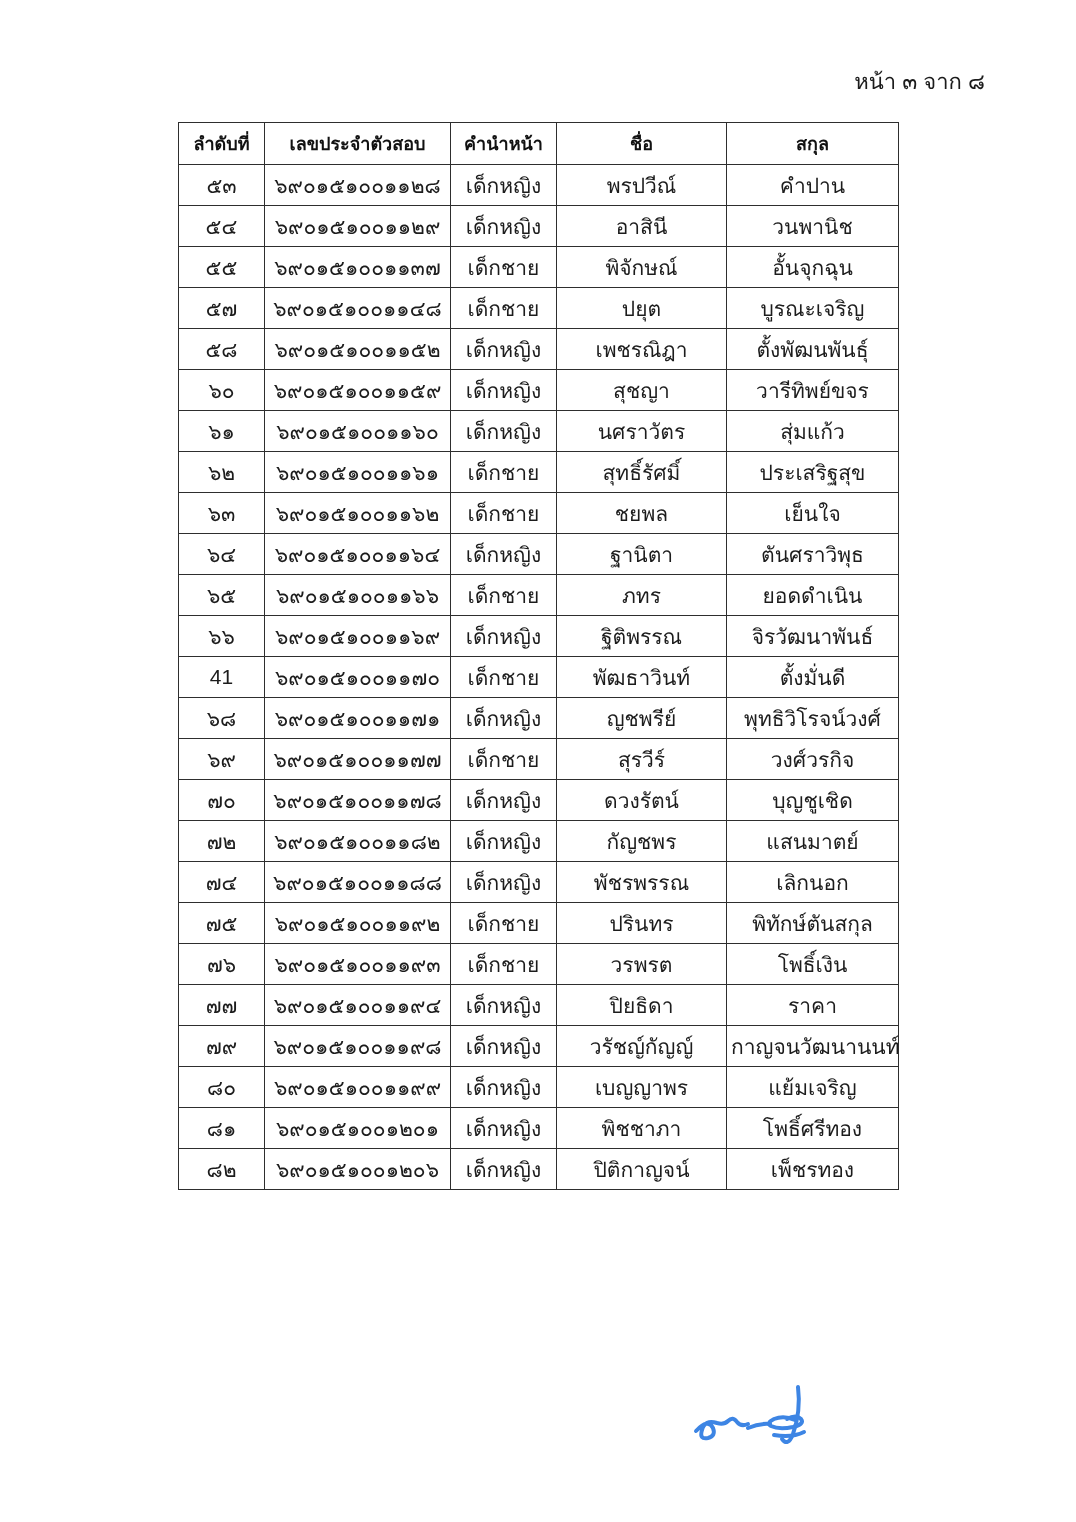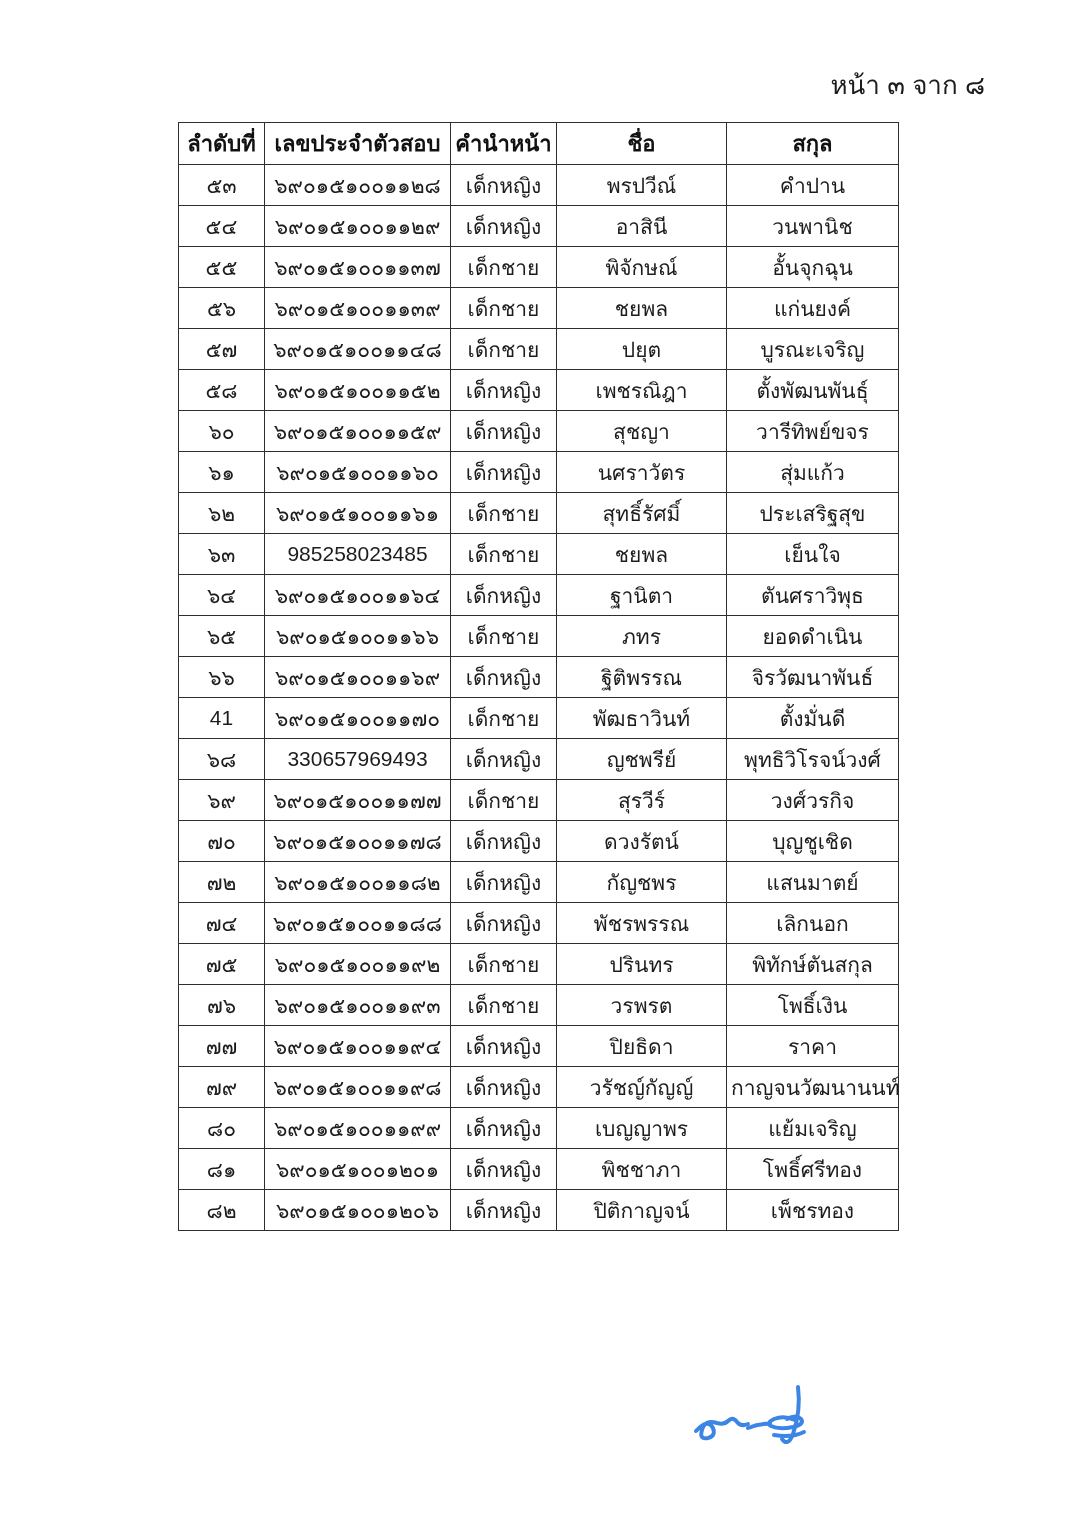--- a/index.html
+++ b/index.html
@@ -13,21 +13,21 @@
     width: 1076px;
     height: 1522px;
     background: #ffffff;
     overflow: hidden;
     color: #1a1a1a;
   }
   .page-header {
     position: absolute;
     top: 64px;
     right: 91px;
-    font-size: 26px;
+    font-size: 22px;
     color: #1c1c1c;
     white-space: nowrap;
   }
   table.roster {
     position: absolute;
     left: 178px;
     top: 122px;
     width: 720px;
     border-collapse: collapse;
     table-layout: fixed;
@@ -36,21 +36,21 @@
   table.roster td {
     border: 1.5px solid #2e2e2e;
     text-align: center;
     vertical-align: middle;
     padding: 0 4px;
     overflow: hidden;
     white-space: nowrap;
   }
   table.roster th {
     height: 41px;
-    font-size: 22px;
+    font-size: 18px;
     font-weight: bold;
     color: #111111;
   }
   table.roster td {
     height: 40px;
     font-size: 21px;
     font-weight: normal;
     color: #1c1c1c;
   }
   .signature {
@@ -103,27 +103,20 @@
           <td>วนพานิช</td>
         </tr>
         <tr>
           <td>๕๕</td>
           <td>๖๙๐๑๕๑๐๐๑๑๓๗</td>
           <td>เด็กชาย</td>
           <td>พิจักษณ์</td>
           <td>อั้นจุกฉุน</td>
         </tr>
         <tr>
-          <td>๕๖</td>
-          <td>๖๙๐๑๕๑๐๐๑๑๓๙</td>
-          <td>เด็กชาย</td>
-          <td>ชยพล</td>
-          <td>แก่นยงค์</td>
-        </tr>
-        <tr>
           <td>๕๗</td>
           <td>๖๙๐๑๕๑๐๐๑๑๔๘</td>
           <td>เด็กชาย</td>
           <td>ปยุต</td>
           <td>บูรณะเจริญ</td>
         </tr>
         <tr>
           <td>๕๘</td>
           <td>๖๙๐๑๕๑๐๐๑๑๕๒</td>
           <td>เด็กหญิง</td>
@@ -146,21 +139,21 @@
         </tr>
         <tr>
           <td>๖๒</td>
           <td>๖๙๐๑๕๑๐๐๑๑๖๑</td>
           <td>เด็กชาย</td>
           <td>สุทธิ์รัศมิ์</td>
           <td>ประเสริฐสุข</td>
         </tr>
         <tr>
           <td>๖๓</td>
-          <td>985258023485</td>
+          <td>๖๙๐๑๕๑๐๐๑๑๖๒</td>
           <td>เด็กชาย</td>
           <td>ชยพล</td>
           <td>เย็นใจ</td>
         </tr>
         <tr>
           <td>๖๔</td>
           <td>๖๙๐๑๕๑๐๐๑๑๖๔</td>
           <td>เด็กหญิง</td>
           <td>ฐานิตา</td>
           <td>ตันศราวิพุธ</td>
@@ -181,21 +174,21 @@
         </tr>
         <tr>
           <td>41</td>
           <td>๖๙๐๑๕๑๐๐๑๑๗๐</td>
           <td>เด็กชาย</td>
           <td>พัฒธาวินท์</td>
           <td>ตั้งมั่นดี</td>
         </tr>
         <tr>
           <td>๖๘</td>
-          <td>330657969493</td>
+          <td>๖๙๐๑๕๑๐๐๑๑๗๑</td>
           <td>เด็กหญิง</td>
           <td>ญชพรีย์</td>
           <td>พุทธิวิโรจน์วงศ์</td>
         </tr>
         <tr>
           <td>๖๙</td>
           <td>๖๙๐๑๕๑๐๐๑๑๗๗</td>
           <td>เด็กชาย</td>
           <td>สุรวีร์</td>
           <td>วงศ์วรกิจ</td>

